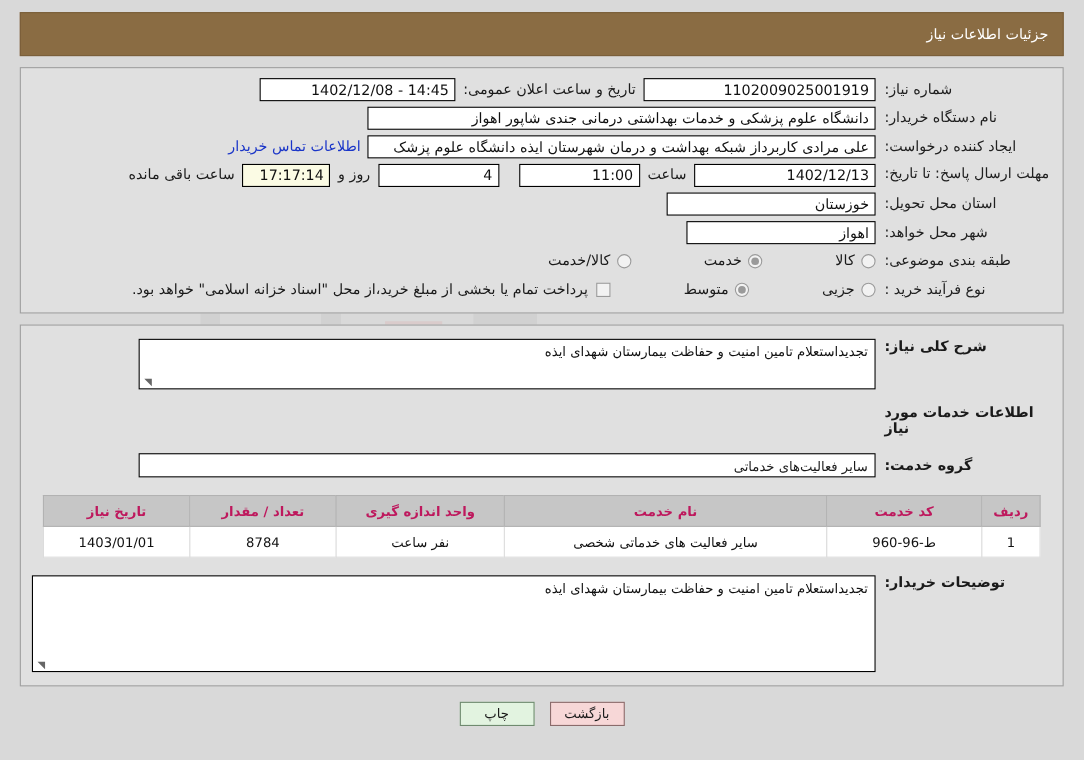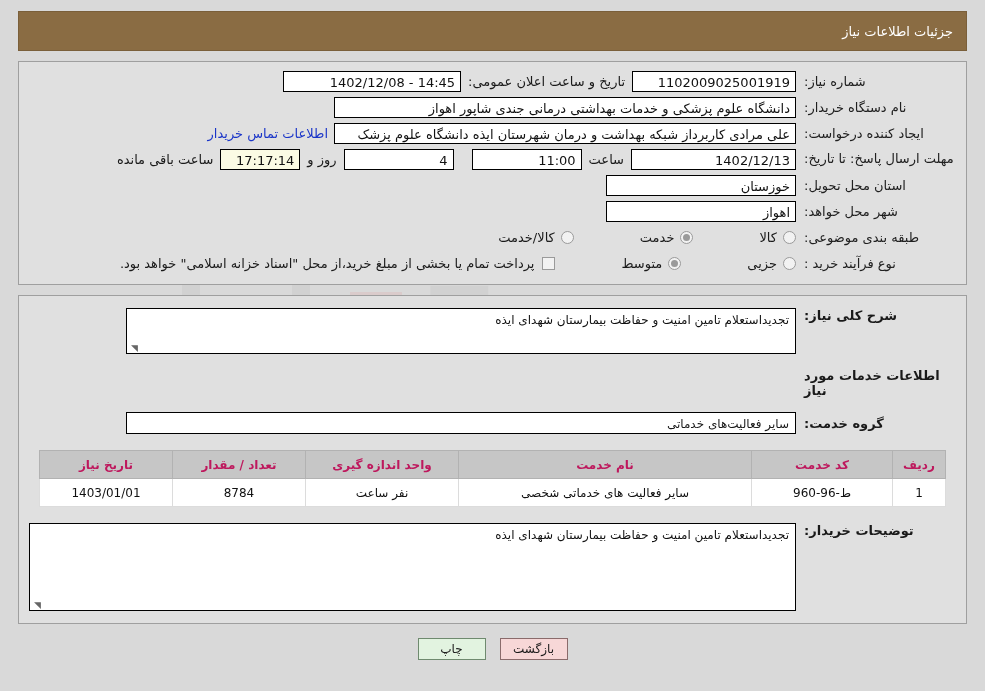--- a/index.html
+++ b/index.html
@@ -148,30 +148,30 @@
   }
   .link{
     color:#1a35c8;
     font-size:13px;
     padding:0 6px;
     white-space:nowrap;
     cursor:pointer;
   }
 
   
-  .f-need-no{width:164px;}
+  .f-need-no{width:211px;}
   .f-announce{width:178px;}
   .f-org{width:462px;}
   .f-creator{width:462px;}
   .f-date{width:165px;}
   .f-time{width:110px;}
   .f-days{width:110px;}
   .f-countdown{width:80px;}
   .f-province{width:190px;}
-  .f-city{width:190px;}
+  .f-city{width:172px;}
 
   
   .radio-group{display:flex;align-items:center;}
   .radio-item{display:flex;align-items:center;margin-left:18px;}
   .radio{
     width:13px;height:13px;
     border-radius:50%;
     border:1px solid #9a9a9a;
     background:#f2f2f2;
     box-sizing:border-box;

